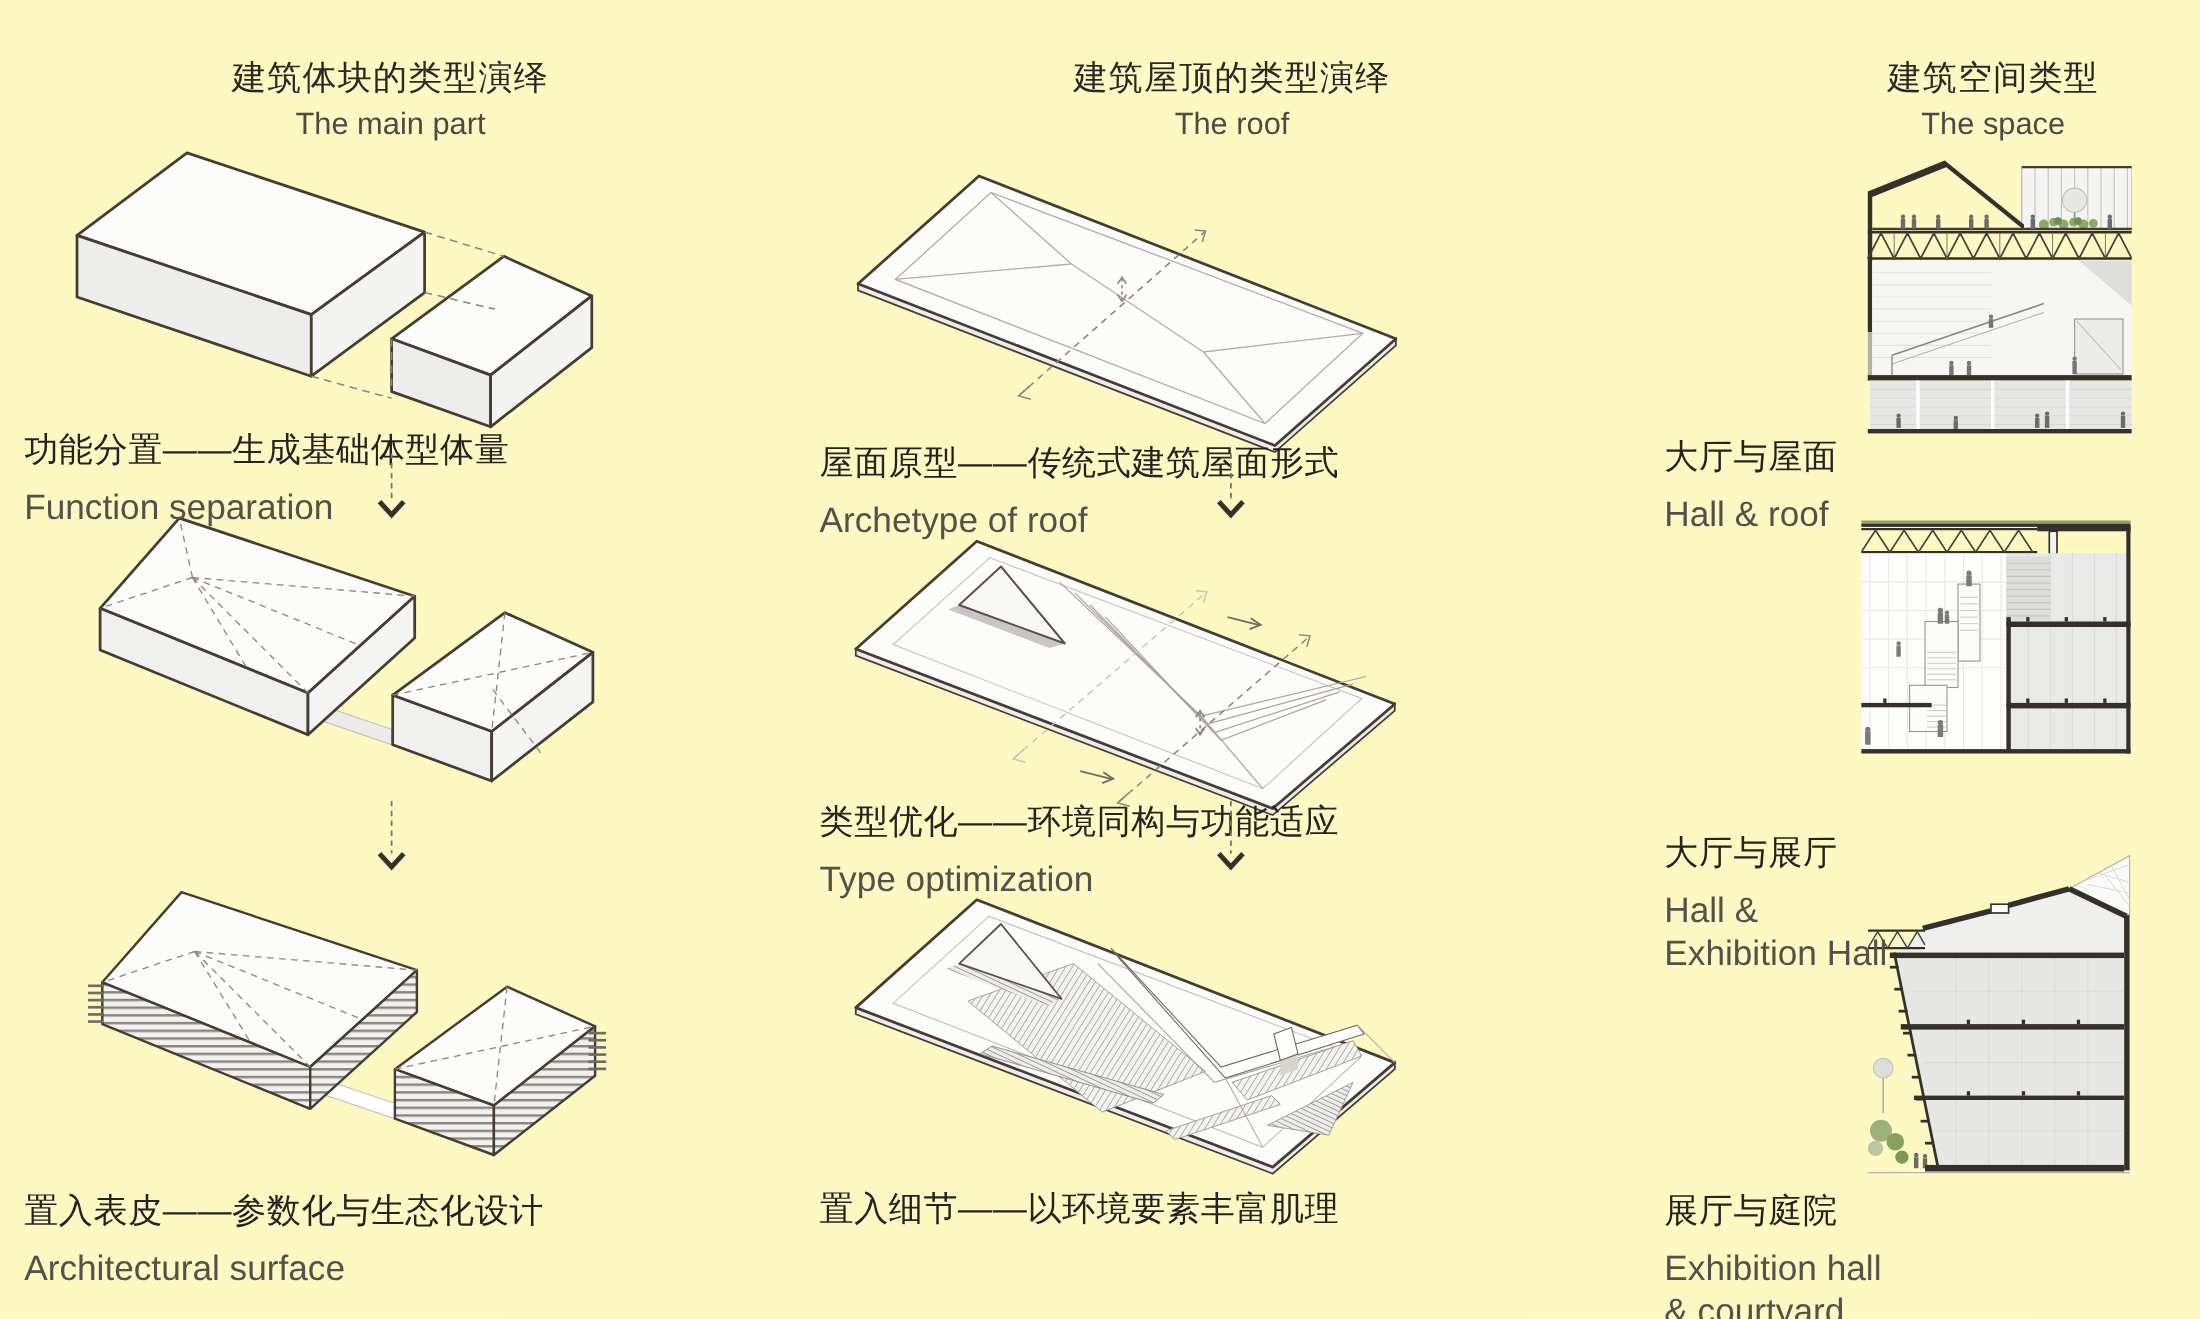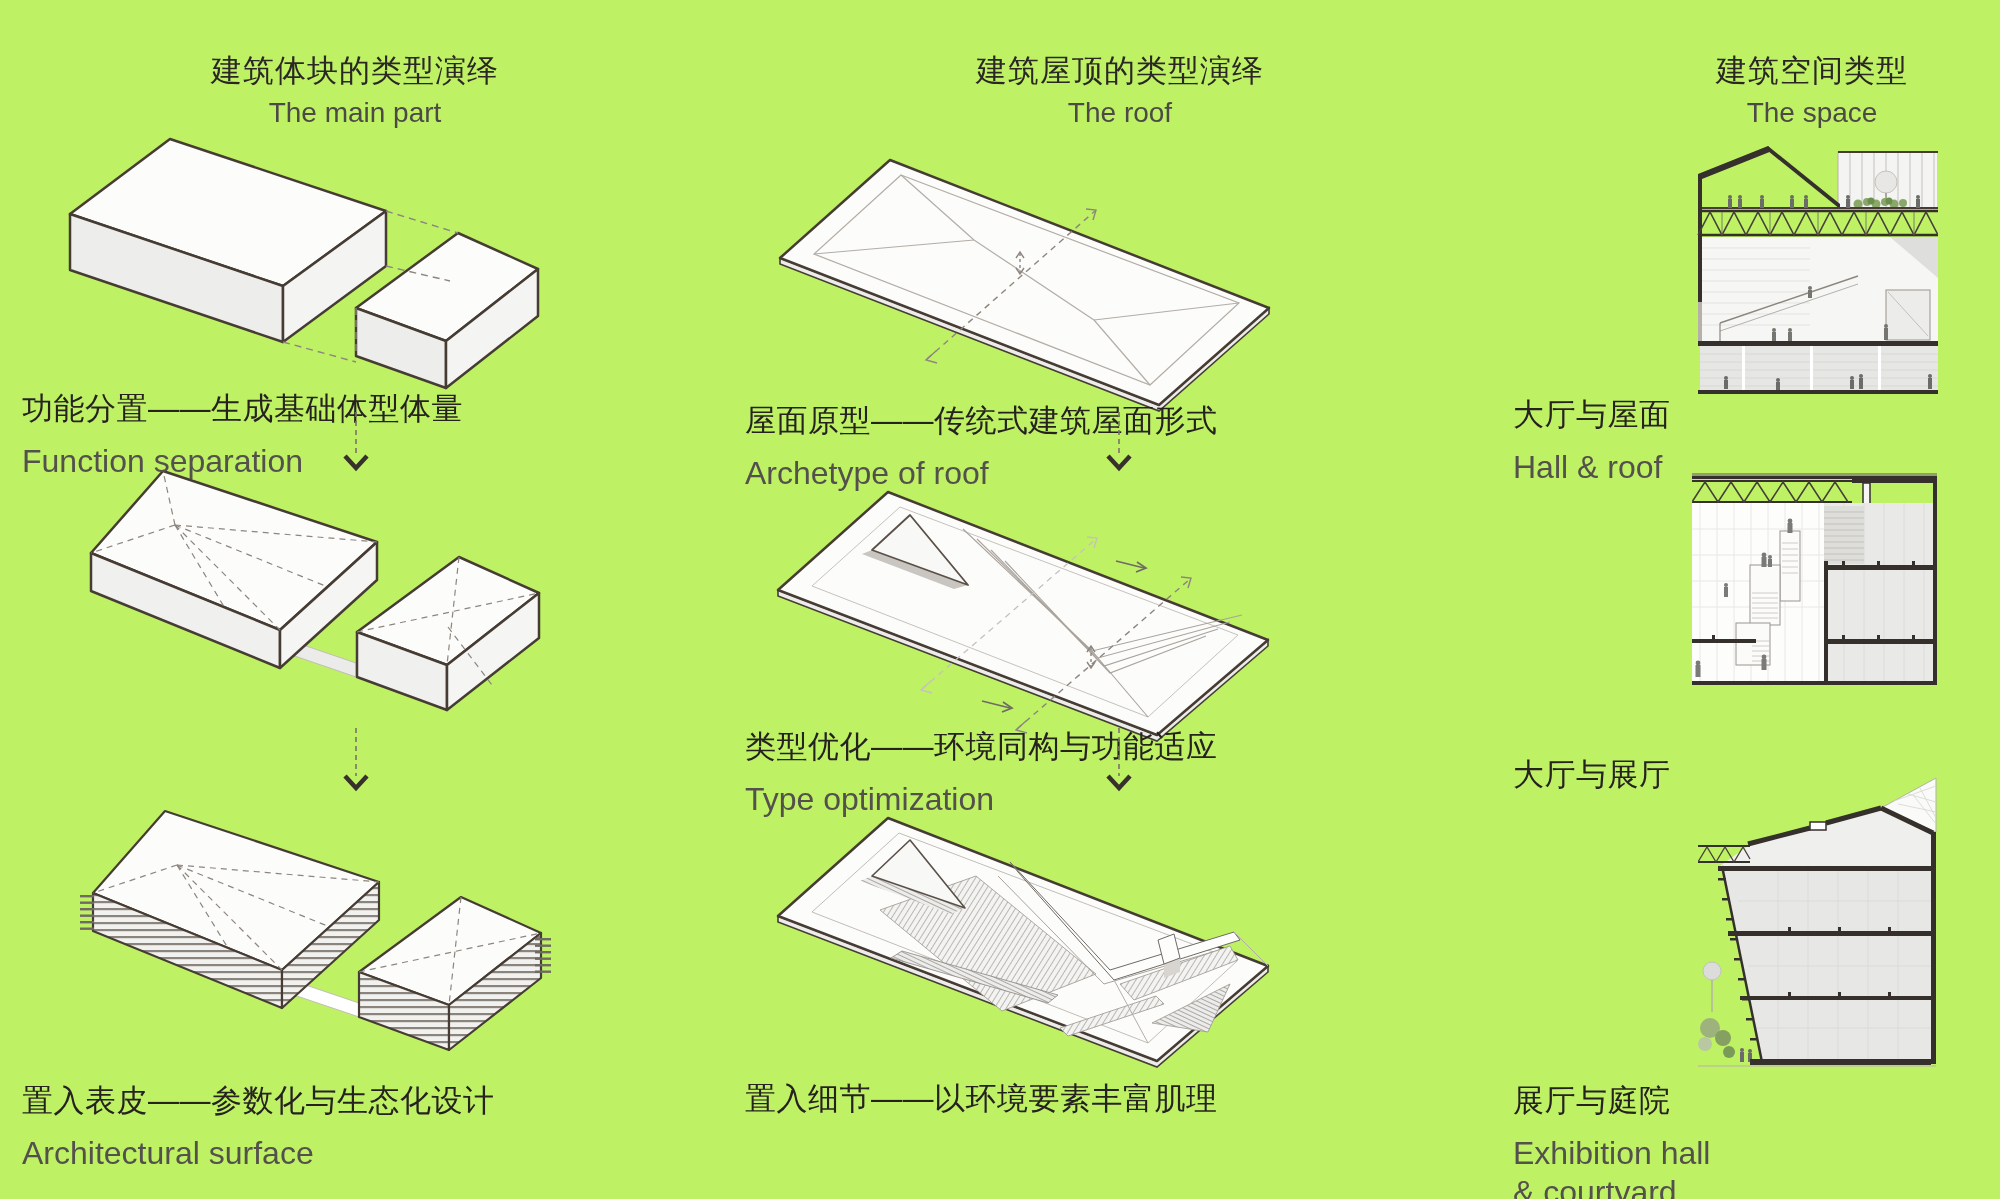--- a/index.html
+++ b/index.html
@@ -1,18 +1,18 @@
 <!DOCTYPE html>
 <html><head>
 <meta charset="utf-8">
 <style>
   *{box-sizing:border-box;margin:0;padding:0}
   html,body{background:#ffffff}
   body{font-family:"Liberation Sans","DejaVu Sans",sans-serif;}
-  .canvas{position:relative;width:2000px;height:1199px;background:#bef264;overflow:hidden}
+  .canvas{position:relative;width:2000px;height:1199px;background:#fef9c3;overflow:hidden}
   .abs{position:absolute}
   .col-title{text-align:center}
   .t-zh{font-size:31px;color:#2b2724;letter-spacing:1px;white-space:nowrap}
   .t-en{font-size:28px;color:#4d4946;margin-top:5px;white-space:nowrap}
   .step-label .l-zh{font-size:31px;color:#262220;letter-spacing:.5px;white-space:nowrap}
   .step-label .l-en{font-size:32px;color:#54504c;margin-top:12px;line-height:1.22;white-space:pre-line}
   svg{display:block}
 </style>
 </head>
 <body>
@@ -519,20 +519,22 @@
   <div class="abs step-label" style="left:745px;top:1078px">
     <div class="l-zh">置入细节——以环境要素丰富肌理</div>
   </div>
 
   <div class="abs step-label" style="left:1513px;top:394px">
     <div class="l-zh">大厅与屋面</div>
     <div class="l-en">Hall &amp; roof</div>
   </div>
   <div class="abs step-label" style="left:1513px;top:754px">
     <div class="l-zh">大厅与展厅</div>
+    <div class="l-en">Hall &amp;
+Exhibition Hall</div>
   </div>
   <div class="abs step-label" style="left:1513px;top:1080px">
     <div class="l-zh">展厅与庭院</div>
     <div class="l-en">Exhibition hall
 &amp; courtyard</div>
   </div>
 
   <div class="abs" style="left:342px;top:412px">
     <svg width="28" height="62" viewBox="0 0 28 62">
       <line x1="14" y1="0" x2="14" y2="44" stroke="#7a726b" stroke-width="1.6" stroke-dasharray="5,4"></line>

